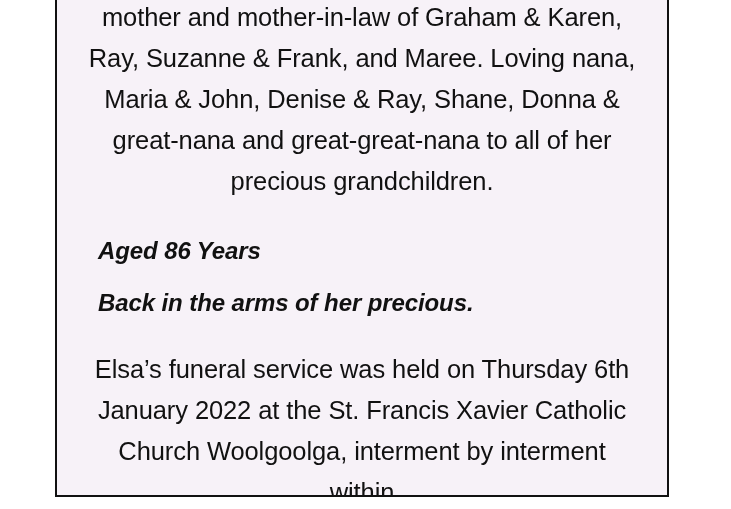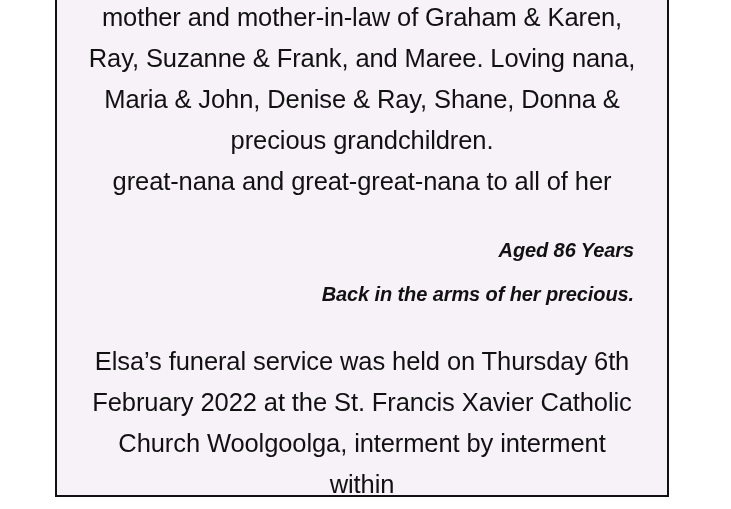--- a/index.html
+++ b/index.html
@@ -60,27 +60,27 @@
     margin-top: -3px;
   }
 
   .aged-block {
     margin-top: 30px;
     margin-bottom: 0;
   }
 
   .aged-line {
     color: #111111;
-    font-size: 20px;
+    font-size: 24px;
     line-height: 37px;
     font-weight: bold;
     font-style: italic;
     letter-spacing: -0.1px;
-    text-align: right;
-    margin: 7px;
+    text-align: left;
+    margin: 15px;
   }
 
   .service-block {
     margin-top: 28px;
   }
 
   .service-line {
     color: #111111;
     font-size: 25.5px;
     line-height: 41px;
@@ -120,32 +120,32 @@
 
 <div class="page">
 
   <div class="notice-card">
     <div class="notice-inner">
 
       <div class="para para-family">
         <div>mother and mother-in-law of Graham &amp; Karen,</div>
         <div>Ray, Suzanne &amp; Frank, and Maree. Loving nana,</div>
         <div>Maria &amp; John, Denise &amp; Ray, Shane, Donna &amp;</div>
+        <div>great-nana and great-great-nana to all of her</div>
         <div>precious grandchildren.</div>
-        <div>great-nana and great-great-nana to all of her</div>
       </div>
 
       <div class="aged-block">
         <div class="aged-line">Aged 86 Years</div>
         <div class="aged-line">Back in the arms of her precious.</div>
       </div>
 
       <div class="service-block">
         <div class="service-line">Elsa’s funeral service was held on Thursday 6th</div>
-        <div class="service-line">February 2022 at the St. Francis Xavier Catholic</div>
+        <div class="service-line">January 2022 at the St. Francis Xavier Catholic</div>
         <div class="service-line">Church Woolgoolga, interment by interment within</div>
       </div>
 
     </div>
   </div>
 
   <div class="left-gutter"></div>
   <div class="right-gutter"></div>
   <div class="bottom-gutter"></div>
 

